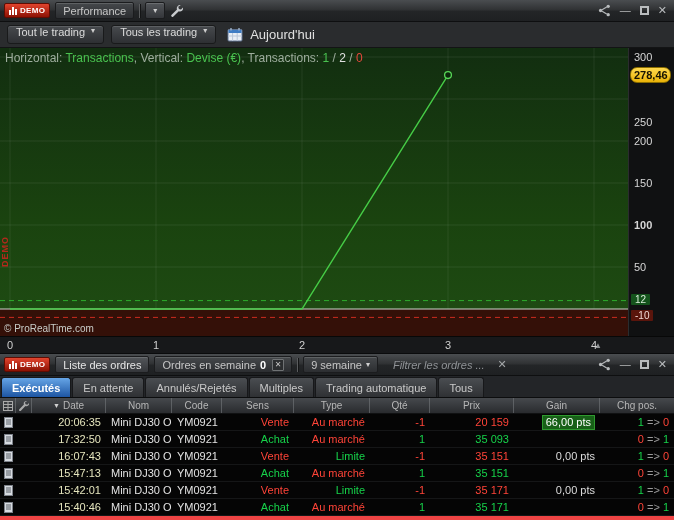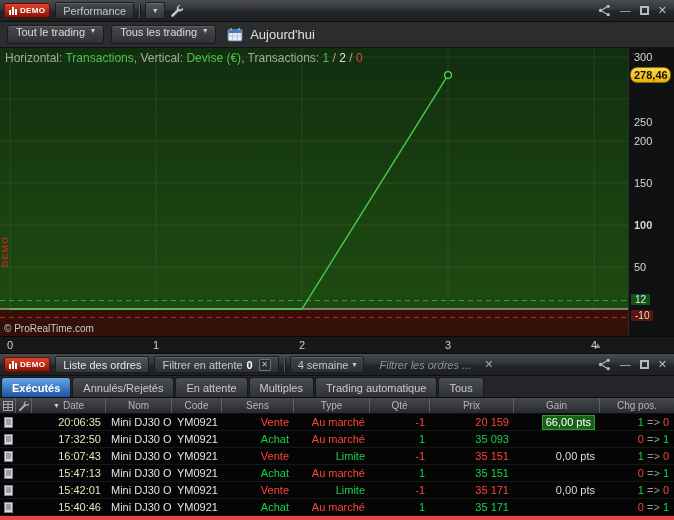--- a/index.html
+++ b/index.html
@@ -198,27 +198,27 @@
     <span class="demo-badge">
       <svg width="8" height="9" viewBox="0 0 8 9">
           <rect x="0" y="4" width="2" height="5" fill="#fff"></rect>
           <rect x="3" y="1" width="2" height="8" fill="#fff"></rect>
           <rect x="6" y="3" width="2" height="6" fill="#fff"></rect>
         </svg>
       <span>DEMO</span>
     </span>
     <span class="tb-tab">Liste des ordres</span>
     <span class="tb-tab dim">
-      <span>Filtrer en attente</span>
+      <span>Ordres en semaine</span>
       <span class="count">0</span>
       <span class="pend-close">✕</span>
     </span>
     <span class="vsep"></span>
     <span class="tb-tab dim">
-      <span>4 semaine</span>
+      <span>9 semaine</span>
       <span class="caret">▾</span>
     </span>
     <span class="filter-text">Filtrer les ordres ...</span>
     <span class="filter-clear">✕</span>
     <span class="spacer"></span>
     <span class="winbtns">
       <span class="winbtn">
         <svg width="13" height="13" viewBox="0 0 14 14">
             <circle cx="11" cy="2.5" r="1.8" fill="#b9bcbe"></circle>
             <circle cx="2.8" cy="7" r="1.8" fill="#b9bcbe"></circle>
@@ -228,22 +228,22 @@
           </svg>
       </span>
       <span class="winbtn">—</span>
       <span class="winbtn maxbox"></span>
       <span class="winbtn">✕</span>
     </span>
   </div>
 
   <div class="otabs">
       <div class="otab active">Exécutés</div>
+      <div class="otab">En attente</div>
       <div class="otab">Annulés/Rejetés</div>
-      <div class="otab">En attente</div>
       <div class="otab">Multiples</div>
       <div class="otab">Trading automatique</div>
       <div class="otab">Tous</div>
     </div>
 
   <div class="ohead">
     <div class="hc">
       <svg width="10" height="10" viewBox="0 0 10 10">
           <rect x="0.5" y="0.5" width="9" height="9" fill="none" stroke="#aaaaaa"></rect>
           <line x1="0.5" y1="3.5" x2="9.5" y2="3.5" stroke="#aaaaaa"></line>

